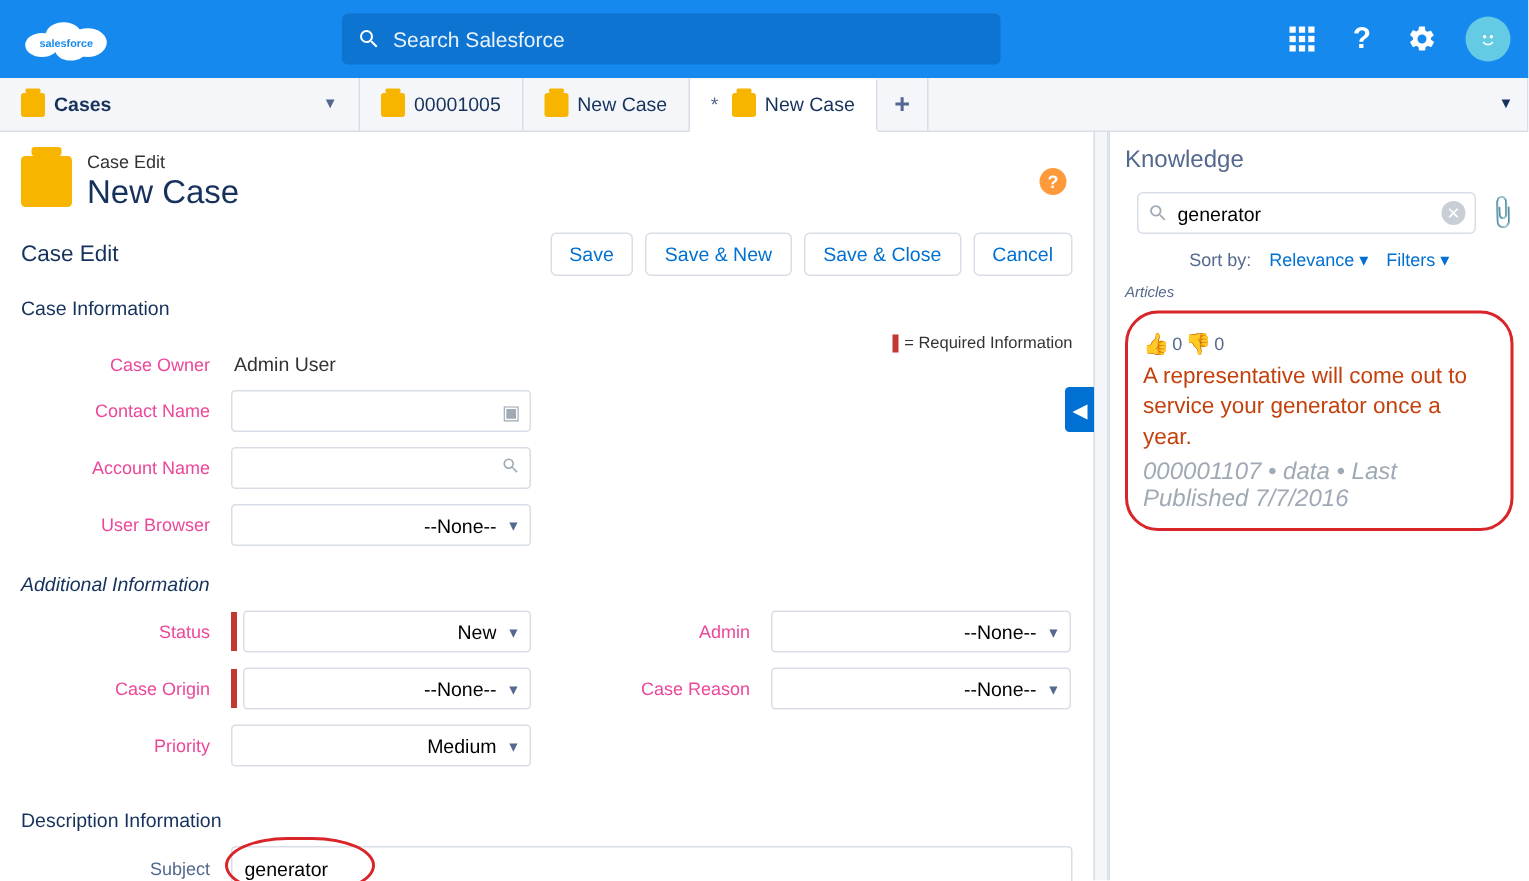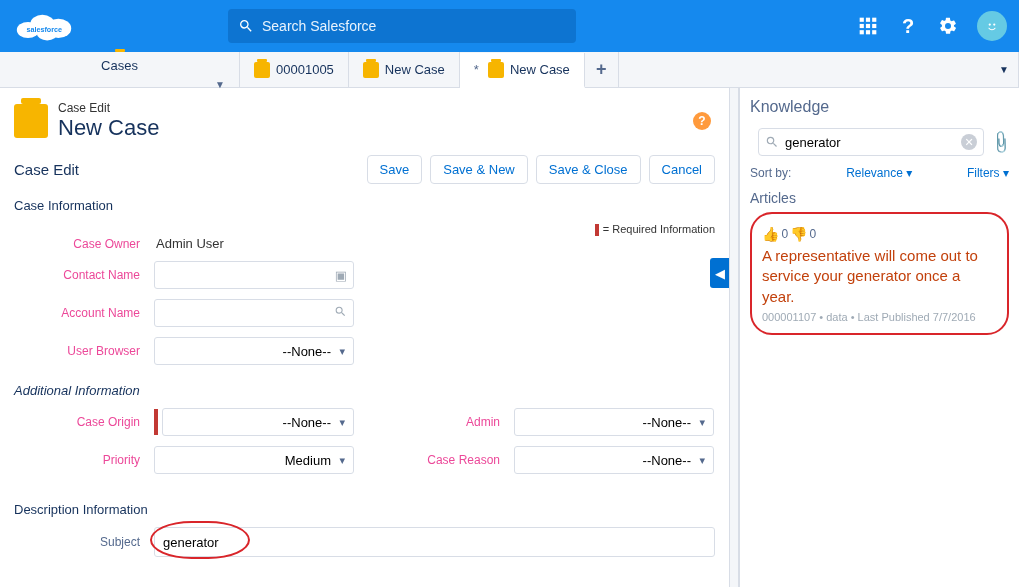--- a/index.html
+++ b/index.html
@@ -1,34 +1,34 @@
 <!DOCTYPE html>
 <html><head>
 <meta charset="utf-8">
 <style>
   * { box-sizing: border-box; margin: 0; padding: 0; font-family: Arial, Helvetica, sans-serif; }
   body { width: 1019px; height: 587px; overflow: hidden; background: #fff; font-size: 13px; color: #333; }
 
   
   .hdr { height: 52px; background: #1589ee; display: flex; align-items: center; padding: 0 12px; }
   .logo { width: 96px; color: #fff; display: flex; align-items: center; }
-  .search-wrap { margin-left: 120px; width: 348px; height: 34px; background: #0d74d1; border-radius: 4px; display:flex; align-items:center; padding:0 10px; }
+  .search-wrap { margin-left: 120px; width: 439px; height: 34px; background: #0d74d1; border-radius: 4px; display:flex; align-items:center; padding:0 10px; }
   .search-wrap svg { width:16px; height:16px; fill:#fff; }
   .search-wrap input { flex:1; background:transparent; border:none; color:#fff; font-size:14px; padding-left:8px; outline:none; }
   .search-wrap input::placeholder { color:#e8f3fd; }
   .hdr-icons { margin-left:auto; display:flex; align-items:center; gap:18px; }
   .hdr-icons .ico { width:22px; height:22px; color:#fff; display:flex; align-items:center; justify-content:center; }
   .hdr-icons .face { width:30px; height:30px; border-radius:50%; background:#65cae4; display:flex; align-items:center; justify-content:center; }
 
   
   .tabbar { height: 36px; background:#f4f6f9; border-bottom:1px solid #d8dde6; display:flex; align-items:stretch; }
   .tab { display:flex; align-items:center; padding:0 14px; border-right:1px solid #d8dde6; color:#16325c; cursor:pointer; gap:6px; font-size:13px; }
   .tab .case-ico { width:16px; height:16px; background:#f7b500; border-radius:2px; display:inline-block; position:relative; }
   .tab .case-ico::after{ content:""; position:absolute; top:-3px; left:3px; width:10px; height:3px; background:#f7b500; border-radius:1px; }
-  .tab.pin { width:240px; font-weight:400;flex-direction:column; }
+  .tab.pin { width:240px; font-weight:700; }
   .tab.pin .chev { margin-left:auto; font-size:10px; color:#54698d; }
   .tab.active { background:#fff; border-bottom:2px solid #fff; position:relative; top:1px; }
   .tab .star { font-size:13px; color:#54698d; margin-right:3px; }
   .tab.plus { width:34px; justify-content:center; font-size:18px; color:#54698d; font-weight:bold; }
   .tab.more { margin-left:auto; width:24px; justify-content:center; font-size:10px; }
 
   
   .main { display:flex; height:calc(587px - 52px - 36px); }
   .left { flex:1; padding:12px 14px 0 14px; overflow:auto; position:relative; }
   .divider { width:10px; background:#f4f6f9; border-left:1px solid #d8dde6; border-right:1px solid #d8dde6; position:relative; }
@@ -73,30 +73,30 @@
   .kn-title { font-size:16px; color:#54698d; margin-bottom:12px; }
   .kn-search-row { display:flex; align-items:center; gap:8px; margin-bottom:10px;}
   .hamb { width:18px; display:flex; flex-direction:column; gap:3px;}
   .hamb span{ height:2px; background:#54698d; }
   .kn-search { flex:1; height:28px; border:1px solid #d8dde6; border-radius:4px; display:flex; align-items:center; padding:0 6px; position:relative;}
   .kn-search svg{width:14px;height:14px;fill:#9faab5;}
   .kn-search input{ flex:1; border:none; outline:none; padding-left:6px; font-size:13px;}
   .kn-search .clear{ width:16px;height:16px;border-radius:50%; background:#c9ced6; color:#fff; font-size:11px; display:flex; align-items:center;justify-content:center;}
   .attach-ico { color:#54698d; font-size:16px; transform:rotate(40deg);}
 
-  .kn-controls { display:flex; justify-content:space-between; gap:12px; font-size:12px;}
+  .kn-controls { display:flex; justify-content:center; gap:12px; font-size:12px;}
   .kn-controls a { color:#0070d2; cursor:pointer; }
   .kn-controls .lbl { color:#54698d; }
-  .kn-sec { font-size:14px; color:#54698d; margin:10px 0 6px;}
+  .kn-sec { font-size:10px; color:#54698d; margin:10px 0 6px;font-style:italic;}
   .article { border:2px solid #d9252a; border-radius:22px; padding:8px 10px 10px; }
   .article a { color:#0070d2; font-size:13px; }
   .votes { display:flex; align-items:center; gap:2px; margin:4px 0; color:#54698d; font-size:12px;}
   .votes .thumb { color:#7d8a9a; font-size:14px;}
   .snippet { font-size:15px; color:#c2410c; line-height:1.35;}
-  .meta { font-size:11px; color:#9faab5; margin-top:4px;}
+  .meta { font-size:16px; color:#9faab5; margin-top:4px;font-style:italic;}
 
   .custom-select { appearance:none; -webkit-appearance:none; padding-right:16px;text-align:right;}
   .sel-wrap::after{ content:"▾"; position:absolute; right:8px; font-size:11px; color:#54698d; pointer-events:none;}
 </style>
 </head>
 <body>
 
 <div class="hdr">
   <div class="logo">
     <svg viewBox="0 0 100 50" width="80" height="40">
@@ -222,20 +222,27 @@
       <div class="ctrl sel-wrap">
           <select class="custom-select"><option>--None--</option></select>
         </div>
     </div>
 
     <div class="section-title" style="margin-top:18px;font-style:italic;">Additional Information</div>
 
     <div class="two-col">
       <div class="col">
         <div class="form-row">
+          <label>Status</label>
+          <div class="req-bar"></div>
+          <div class="ctrl sel-wrap" style="width:192px">
+              <select class="custom-select"><option>New</option></select>
+            </div>
+        </div>
+        <div class="form-row">
           <label>Case Origin</label>
           <div class="req-bar"></div>
           <div class="ctrl sel-wrap" style="width:192px">
               <select class="custom-select"><option>--None--</option></select>
             </div>
         </div>
         <div class="form-row">
           <label>Priority</label>
           <div class="ctrl sel-wrap">
               <select class="custom-select"><option>Medium</option></select>

